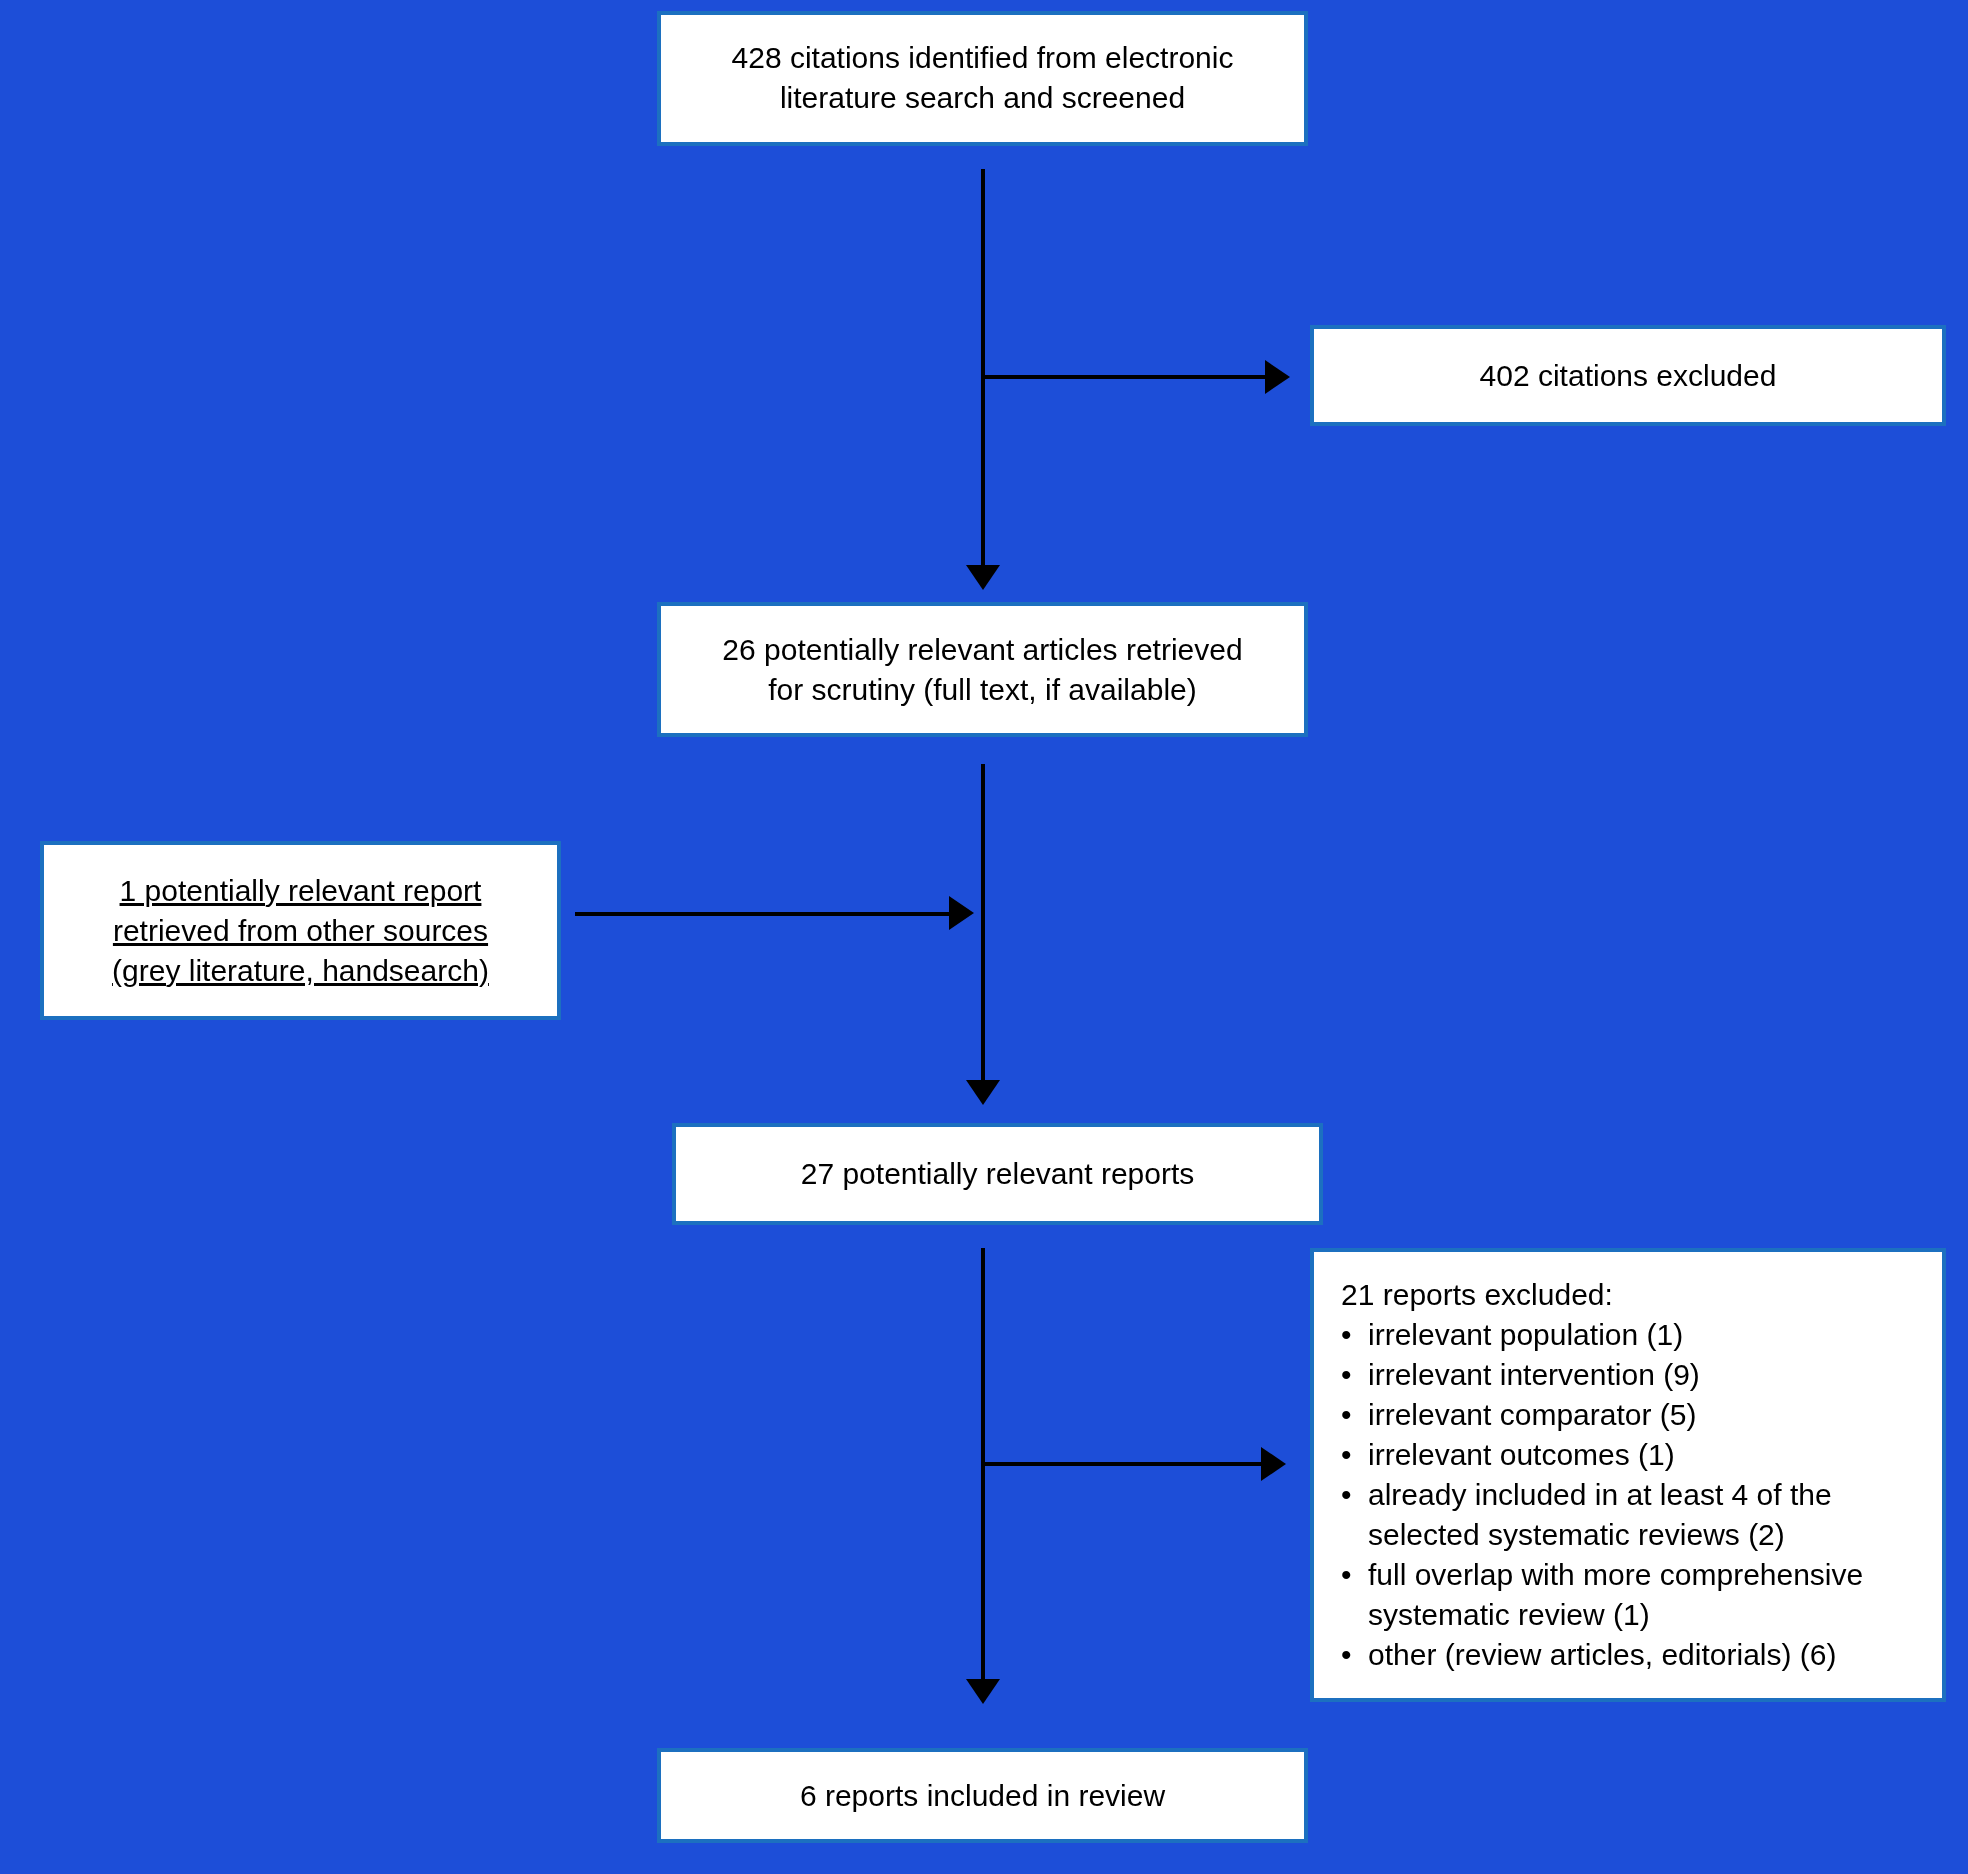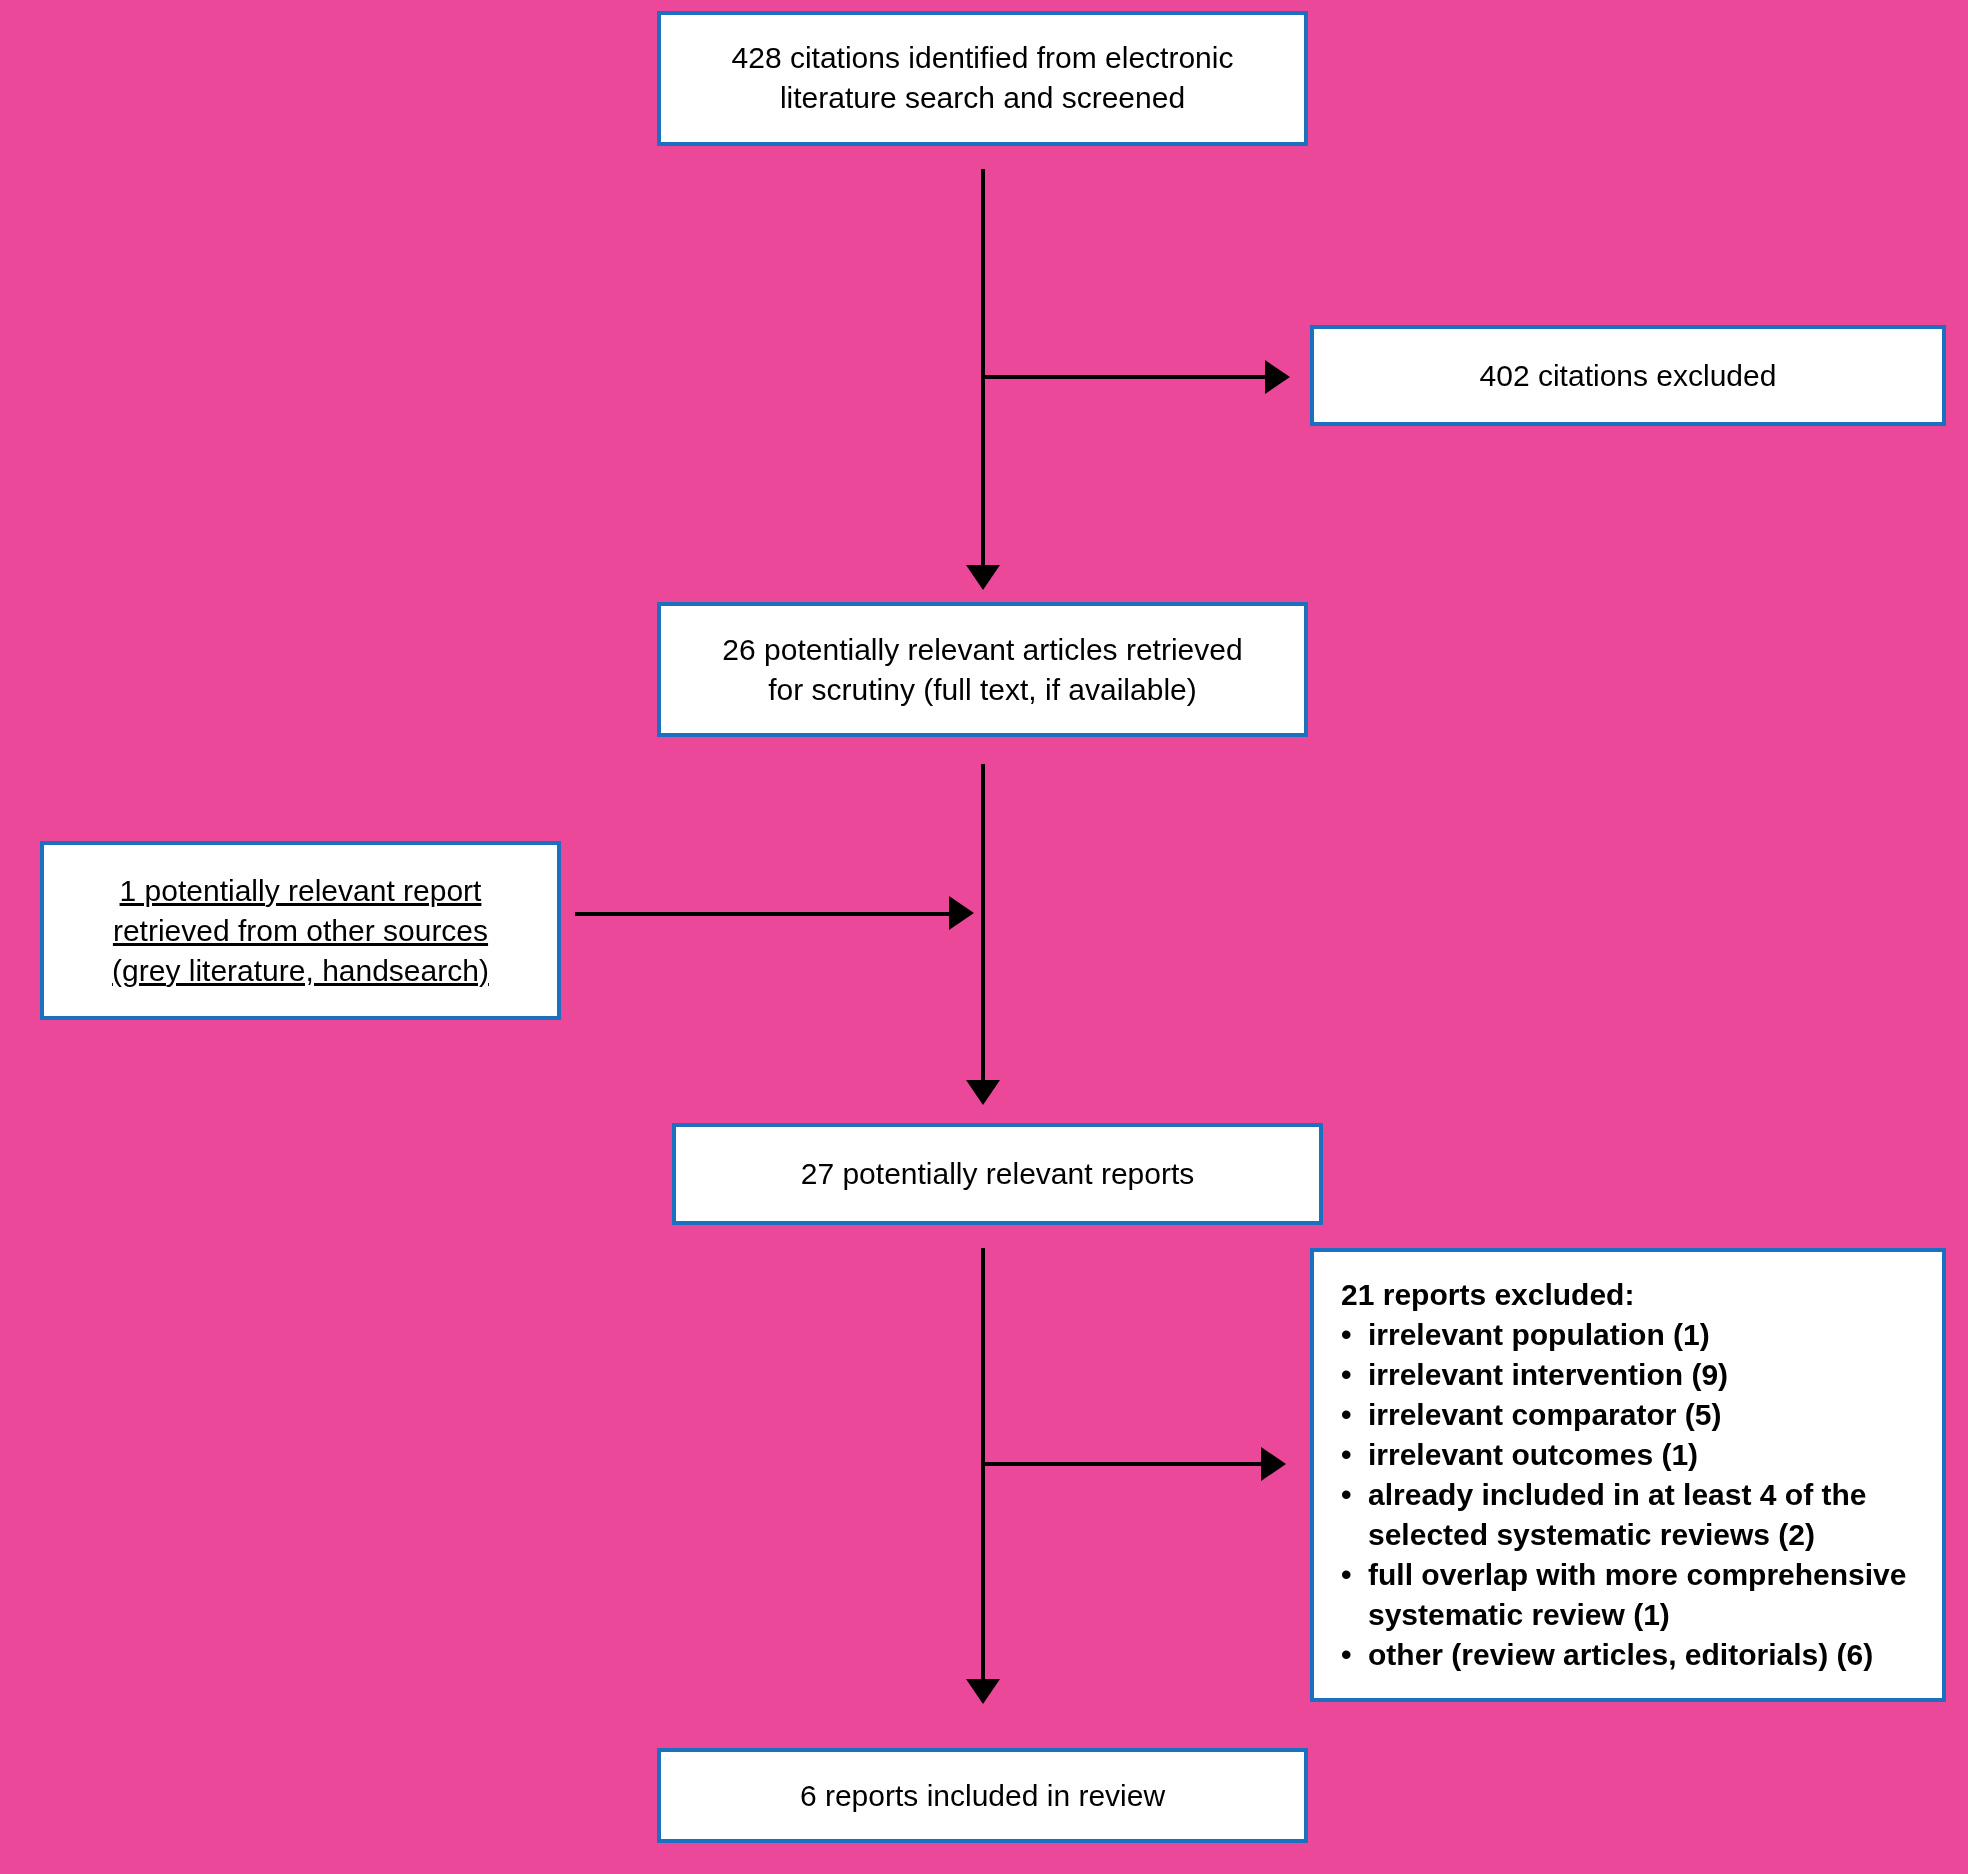--- a/index.html
+++ b/index.html
@@ -4,21 +4,21 @@
 <style>
   html, body {
     margin: 0;
     padding: 0;
     background: #ffffff;
   }
   #canvas {
     position: relative;
     width: 1968px;
     height: 1874px;
-    background: #ec4899;
+    background: #1d4ed8;
     font-family: "Liberation Sans", sans-serif;
     color: #000000;
   }
   .box {
     position: absolute;
     box-sizing: border-box;
     border: 4.5px solid #1c70c0;
     background: #ffffff;
     display: flex;
     align-items: center;
@@ -100,21 +100,21 @@
   <div class="ah-right" style="left:949px; top:896px;"></div>
 
   <div class="box" style="left:657px; top:1123px; width:651px; height:102px;margin-left:15px;">27 potentially relevant reports</div>
 
   <div class="line" style="left:981px; top:1248px; width:3.6px; height:431px;"></div>
   <div class="ah-down" style="left:966px; top:1679px;"></div>
 
   <div class="line" style="left:983px; top:1462px; width:278px; height:3.6px;"></div>
   <div class="ah-right" style="left:1261px; top:1447px;"></div>
 
-  <div class="box box--list" style="left:1310px; top:1248px; width:636px; height:454px;font-weight:bold;">
+  <div class="box box--list" style="left:1310px; top:1248px; width:636px; height:454px;">
     <div>21 reports excluded:</div>
     <div class="bullet-row">
       <span class="bullet-mark">•</span>
       <span class="bullet-text">irrelevant population (1)</span>
     </div>
     <div class="bullet-row">
       <span class="bullet-mark">•</span>
       <span class="bullet-text">irrelevant intervention (9)</span>
     </div>
     <div class="bullet-row">

